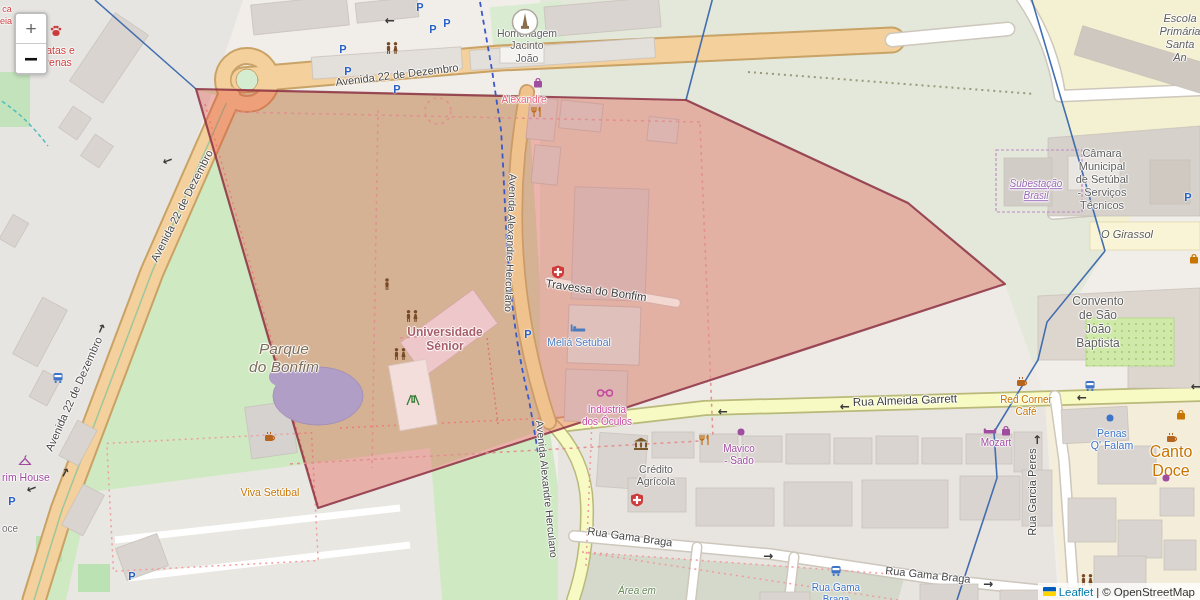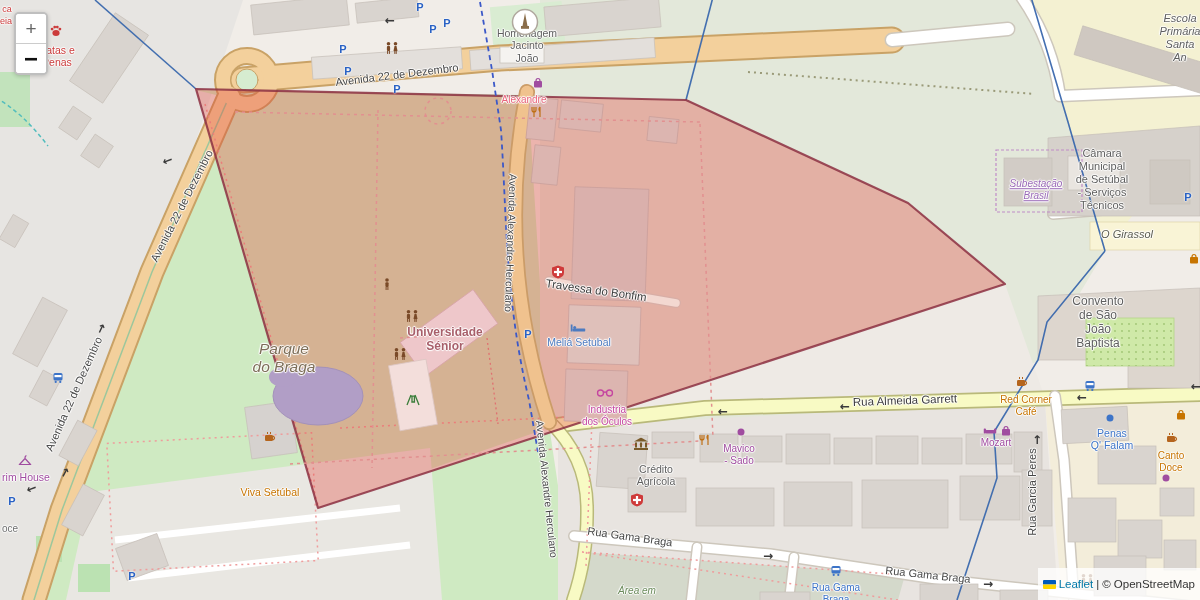--- a/index.html
+++ b/index.html
@@ -16,21 +16,21 @@
            text-shadow:0 0 2px #fff,0 0 2px #fff}
   .arrow-glyph{font:bold 12px "DejaVu Sans",sans-serif;color:#3a3a3a}
   
   .zoom-ctl{position:absolute;left:14px;top:12px;width:30px;border:2px solid rgba(0,0,0,.25);
             border-radius:5px;overflow:hidden;background:#fff;box-shadow:0 1px 4px rgba(0,0,0,.2)}
   .zoom-btn{width:100%;height:29px;display:flex;align-items:center;justify-content:center;
             background:#fff;cursor:pointer;font-family:"Liberation Sans",sans-serif}
   .zoom-btn.zin{font-size:19px;color:#666;border-bottom:1px solid #ccc}
   .zoom-btn.zout{font-size:24px;font-weight:bold;color:#111}
   
-  .attrib{position:absolute;right:0;bottom:0;height:32px;background:rgba(255,255,255,.78);
+  .attrib{position:absolute;right:0;bottom:0;height:17px;background:rgba(255,255,255,.78);
           display:flex;align-items:center;padding:0 5px;font-size:11.5px;color:#333;gap:3px}
   .attrib a{color:#0078a8;text-decoration:none}
   .flag{display:inline-block;width:13px;height:9px;border-radius:1px;overflow:hidden;line-height:0}
 </style>
 </head>
 <body>
 
 <svg id="map-svg" width="1200" height="600" viewBox="0 0 1200 600">
   <defs>
     <pattern id="dots" width="7" height="7" patternUnits="userSpaceOnUse">
@@ -191,21 +191,21 @@
     <div class="lbl" style="left: 547px; top: 489px; font-size: 10.5px; color: rgb(71, 71, 71); --r: 84deg;">Avenida Alexandre Herculano</div>
     <div class="lbl" style="left: 596px; top: 291px; font-size: 11.5px; color: rgb(61, 61, 61); --r: 8deg;">Travessa do Bonfim</div>
     <div class="lbl" style="left: 905px; top: 401px; font-size: 11.5px; color: rgb(61, 61, 61); --r: -2deg;">Rua Almeida Garrett</div>
     <div class="lbl" style="left: 630px; top: 537px; font-size: 11px; color: rgb(71, 71, 71); --r: 8deg;">Rua Gama Braga</div>
     <div class="lbl" style="left: 928px; top: 575px; font-size: 11px; color: rgb(71, 71, 71); --r: 6deg;">Rua Gama Braga</div>
     <div class="lbl" style="left: 1032px; top: 492px; font-size: 11px; color: rgb(71, 71, 71); --r: -90deg;">Rua Garcia Peres</div>
     <div class="lbl" style="left: 527px; top: 46px; font-size: 10.5px; color: rgb(95, 95, 95); --r: 0deg;">Homenagem
 Jacinto
 João</div>
     <div class="lbl it" style="left: 284px; top: 358px; font-size: 15.5px; color: rgb(125, 110, 88); --r: 0deg;">Parque
-do Braga</div>
+do Bonfim</div>
     <div class="lbl" style="left: 445px; top: 339px; font-size: 12px; color: rgb(168, 95, 106); font-weight: bold; --r: 0deg;">Universidade
 Sénior</div>
     <div class="lbl" style="left: 524px; top: 100px; font-size: 10px; color: rgb(232, 100, 124); --r: 0deg;">Alexandre</div>
     <div class="lbl" style="left: 579px; top: 342px; font-size: 10.5px; color: rgb(77, 123, 192); --r: 0deg;">Meliá Setubal</div>
     <div class="lbl" style="left: 607px; top: 416px; font-size: 10px; color: rgb(197, 70, 160); --r: 0deg;">Industria
 dos Óculos</div>
     <div class="lbl" style="left: 270px; top: 456px; font-size: 10.5px; color: rgb(199, 116, 0); margin-top: 36px; --r: 0deg;">Viva Setúbal</div>
     <div class="lbl it" style="left: 1036px; top: 190px; font-size: 10px; color: rgb(154, 106, 184); text-decoration: underline; --r: 0deg;">Subestação
 Brasil</div>
     <div class="lbl" style="left: 1102px; top: 179px; font-size: 11px; color: rgb(95, 95, 95); --r: 0deg;">Câmara
@@ -226,21 +226,21 @@
 Café</div>
     <div class="lbl" style="left: 996px; top: 443px; font-size: 10px; color: rgb(160, 76, 160); --r: 0deg;">Mozart</div>
     <div class="lbl" style="left: 739px; top: 455px; font-size: 10px; color: rgb(160, 76, 160); --r: 0deg;">Mavico
 - Sado</div>
     <div class="lbl" style="left: 656px; top: 475px; font-size: 10.5px; color: rgb(95, 95, 95); --r: 0deg;">Crédito
 Agrícola</div>
     <div class="lbl" style="left: 836px; top: 594px; font-size: 10px; color: rgb(61, 116, 200); --r: 0deg;">Rua Gama
 Braga</div>
     <div class="lbl" style="left: 1112px; top: 439px; font-size: 10.5px; color: rgb(61, 116, 200); --r: 0deg;">Penas
 Q' Falam</div>
-    <div class="lbl" style="left: 1171px; top: 462px; font-size: 10px; color: rgb(199, 116, 0); --r: 0deg;">Canto
+    <div class="lbl" style="left: 1171px; top: 462px; font-size: 16px; color: rgb(199, 116, 0); --r: 0deg;">Canto
 Doce</div>
     <div class="lbl" style="left: 57px; top: 56px; font-size: 10.5px; color: rgb(204, 59, 59); --r: 0deg;">Patas e
 Penas</div>
     <div class="lbl it" style="left: 637px; top: 591px; font-size: 10px; color: rgb(106, 138, 90); text-align: right; --r: 0deg;">Área em</div>
     <div class="lbl" style="left: 26px; top: 477px; font-size: 10.5px; color: rgb(160, 76, 160); --r: 0deg;">rim House</div>
     <div class="lbl" style="left: 10px; top: 529px; font-size: 10px; color: rgb(111, 111, 111); --r: 0deg;">oce</div>
     <div class="lbl" style="left: 7px; top: 9px; font-size: 9px; color: rgb(204, 59, 59); --r: 0deg;">ca</div>
     <div class="lbl" style="left: 6px; top: 21px; font-size: 9px; color: rgb(204, 59, 59); --r: 0deg;">eia</div>
   </div>
 <div id="icons">

